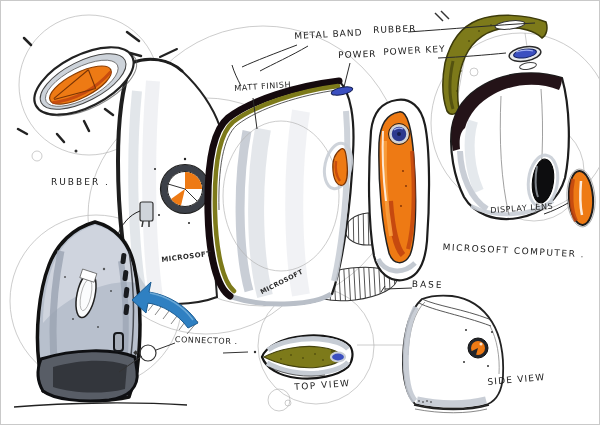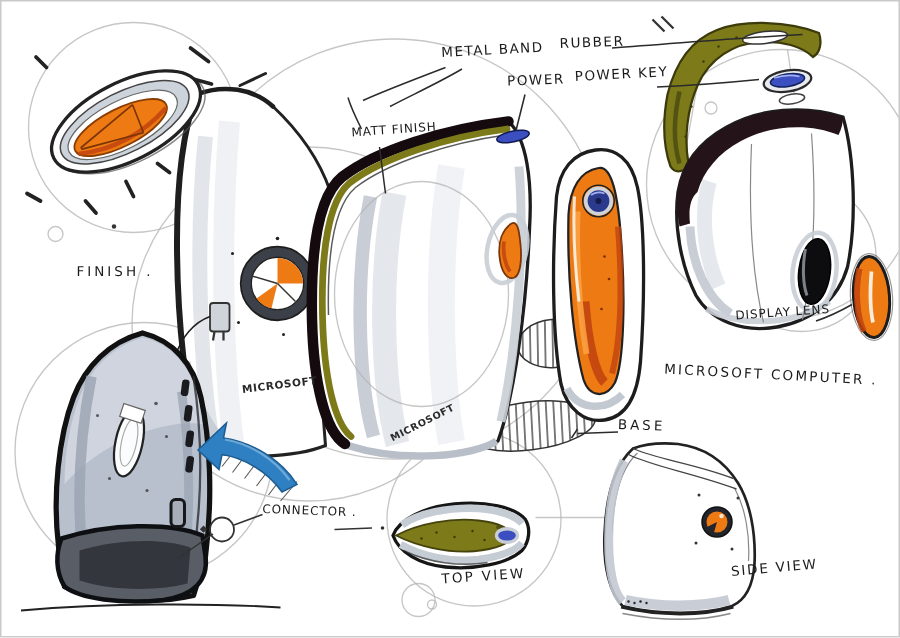--- a/index.html
+++ b/index.html
@@ -312,21 +312,21 @@
     <line x1="440" y1="10" x2="448" y2="18" stroke="#333" stroke-width="1.5"></line>
     <path d="M 13,406 C 70,401 140,401 186,404" stroke="#222" stroke-width="1.3" fill="none"></path>
   </g>
 </svg>
 
   <div class="lbl" style="left:293px;top:30px;transform:rotate(-3deg)">METAL BAND</div>
   <div class="lbl" style="left:372px;top:24px;transform:rotate(-2deg)">RUBBER</div>
   <div class="lbl" style="left:337px;top:49px;transform:rotate(-2deg)">POWER</div>
   <div class="lbl" style="left:382px;top:46px;transform:rotate(-3deg)">POWER KEY</div>
   <div class="lbl small" style="left:233px;top:83px;transform:rotate(-4deg)">MATT FINISH</div>
-  <div class="lbl" style="left:50px;top:176px;letter-spacing:2px">FINISH .</div>
+  <div class="lbl" style="left:50px;top:176px;letter-spacing:2px">RUBBER .</div>
   <div class="lbl small" style="left:489px;top:205px;transform:rotate(-4deg)">DISPLAY LENS</div>
   <div class="lbl" style="left:442px;top:241px;transform:rotate(3deg);letter-spacing:1.5px">MICROSOFT COMPUTER .</div>
   <div class="lbl" style="left:411px;top:278px;letter-spacing:2px;transform:rotate(2deg)">BASE</div>
   <div class="lbl small" style="left:174px;top:334px;transform:rotate(2deg)">CONNECTOR .</div>
   <div class="lbl" style="left:293px;top:381px;transform:rotate(-4deg);letter-spacing:1.5px">TOP VIEW</div>
   <div class="lbl" style="left:486px;top:376px;transform:rotate(-5deg);letter-spacing:1.2px">SIDE VIEW</div>
   <div class="brand" style="left:160px;top:255px;transform:rotate(-7deg)">MICROSOFT</div>
   <div class="brand" style="left:258px;top:288px;transform:rotate(-27deg);font-size:6.5px">MICROSOFT</div>
 
 </div>

